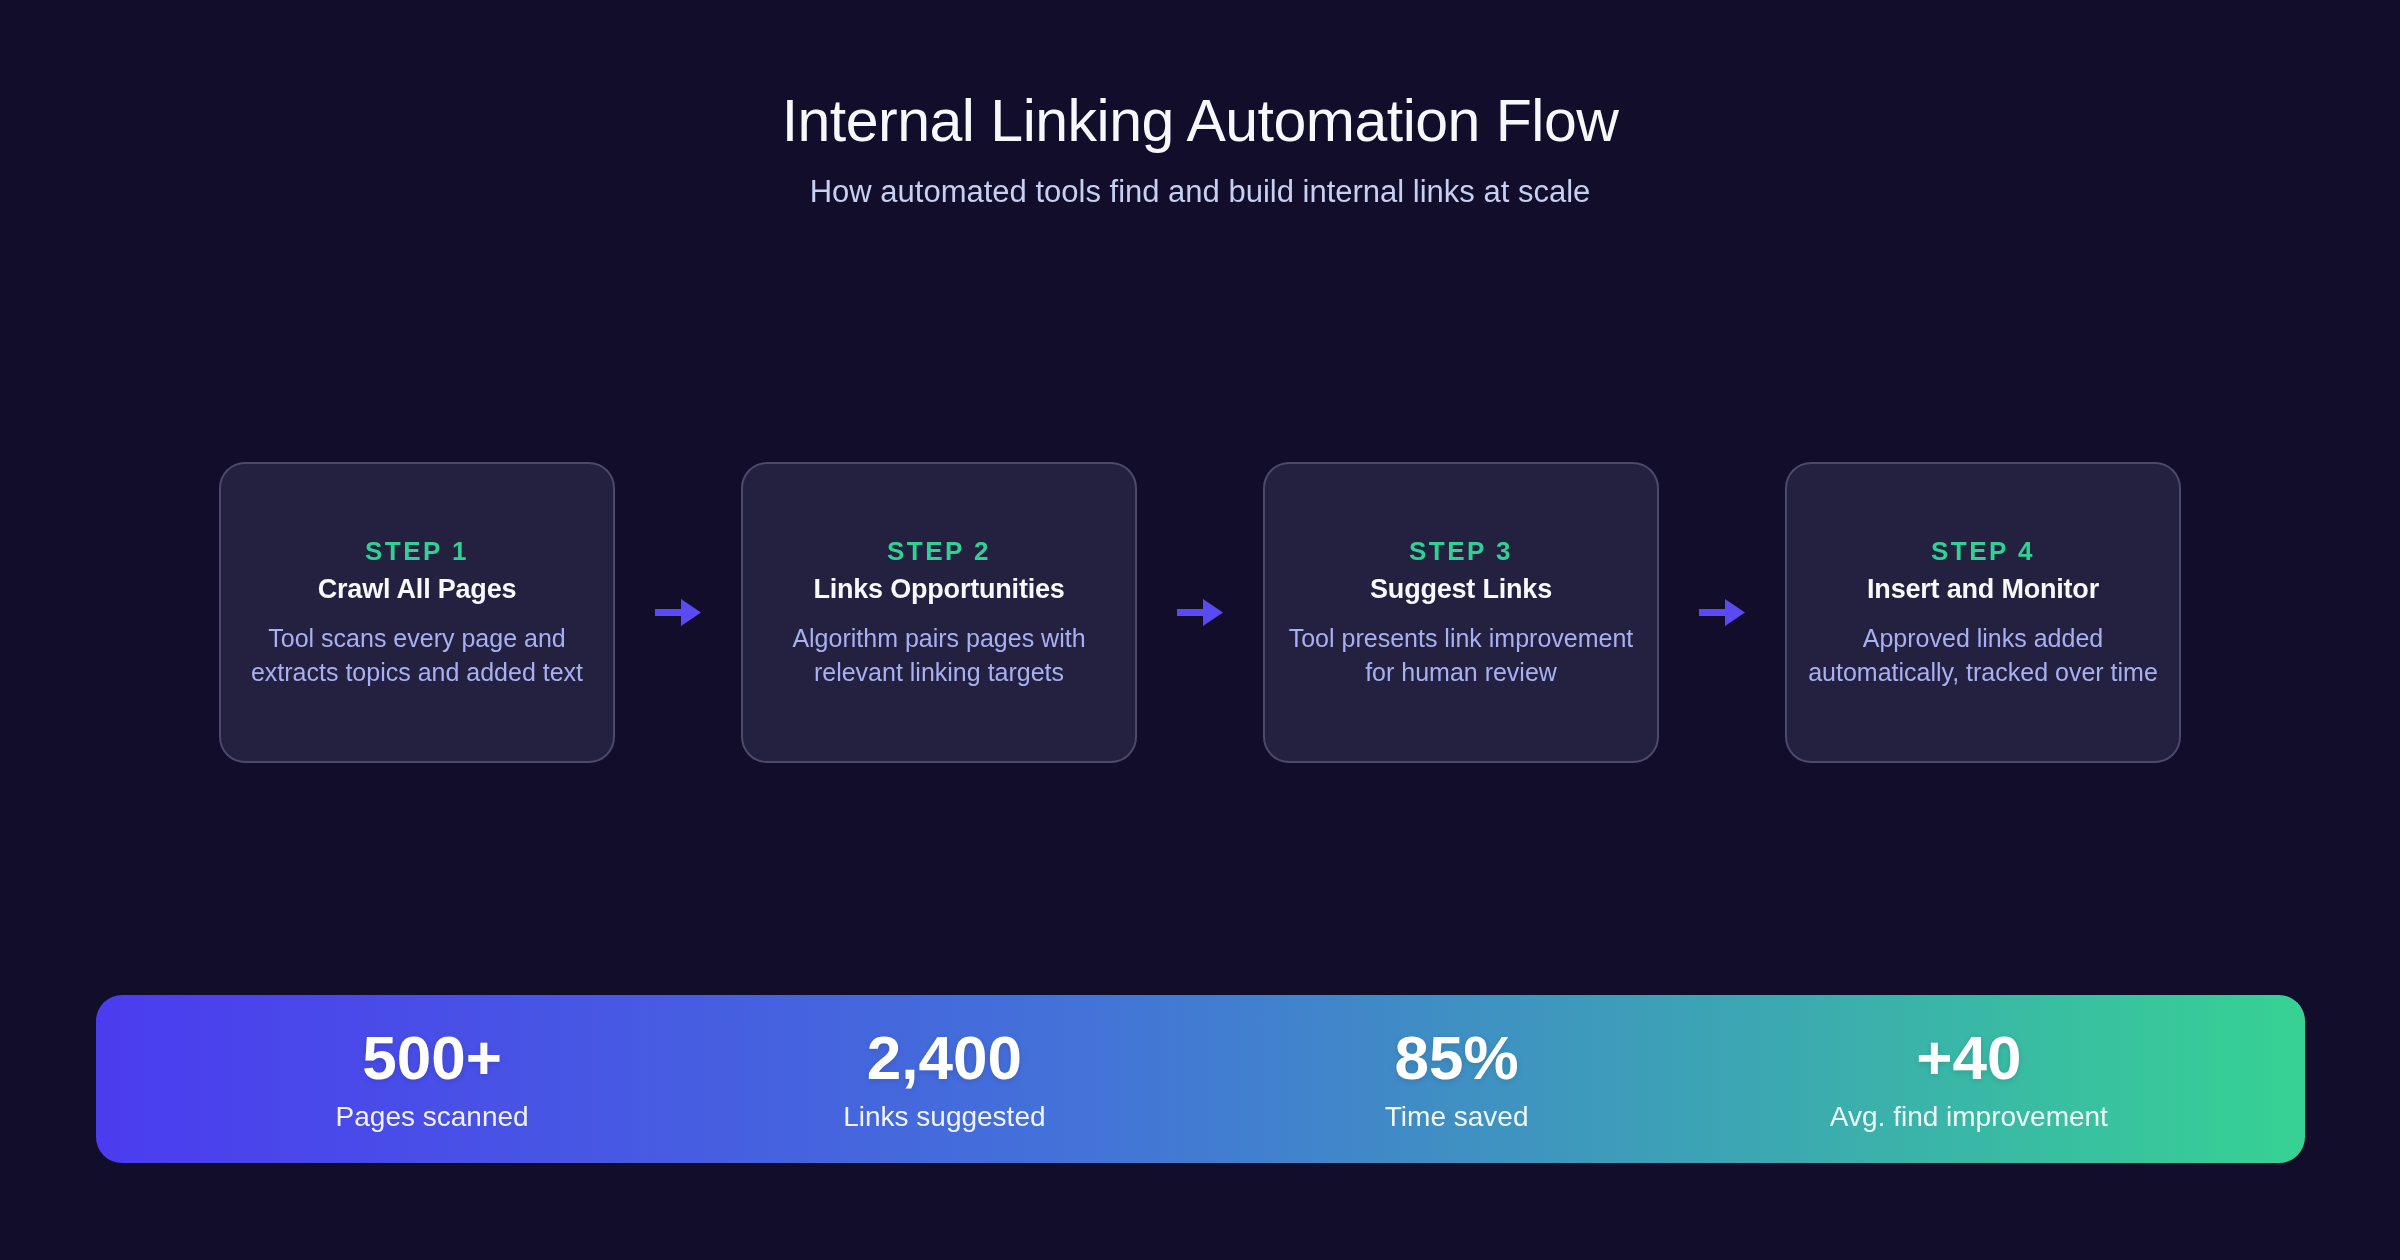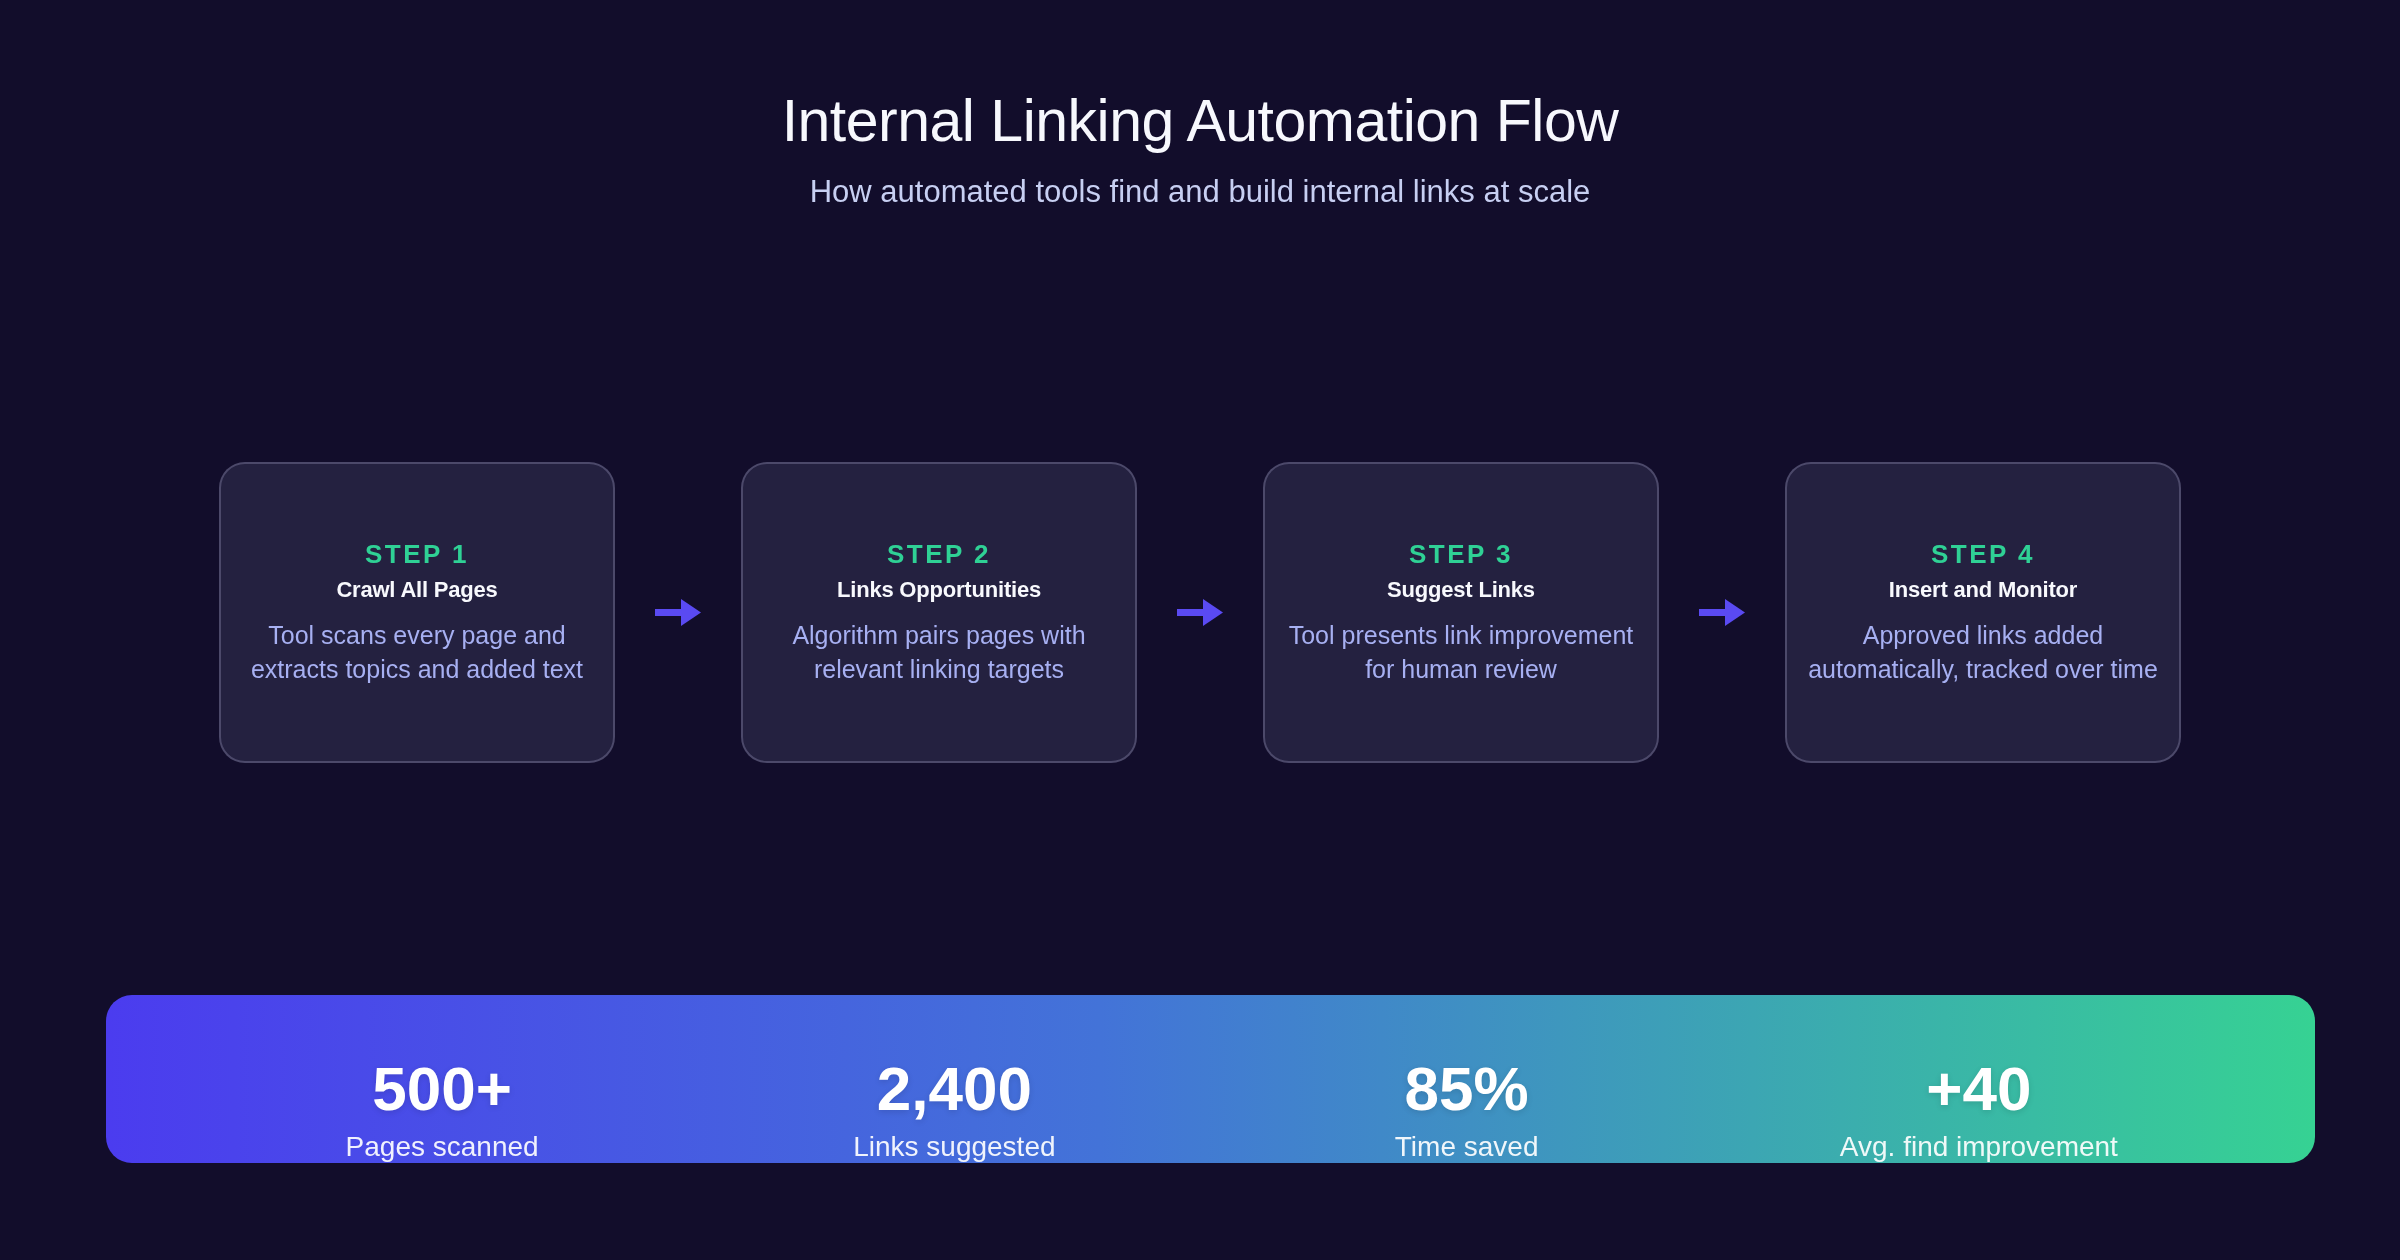--- a/index.html
+++ b/index.html
@@ -66,21 +66,21 @@
   }
   .step-label {
     color: #2fd195;
     font-size: 26px;
     font-weight: 700;
     letter-spacing: 2.5px;
   }
   .card-title {
     margin: 6px 0 0;
     color: #f8f9fd;
-    font-size: 22px;
+    font-size: 27px;
     font-weight: 700;
     letter-spacing: -0.2px;
     line-height: 1.25;
   }
   .card-desc {
     margin: 15px 0 0;
     color: #a7b0f2;
     font-size: 25px;
     font-weight: 400;
     line-height: 1.36;
@@ -102,23 +102,22 @@
   .stats-bar {
     position: absolute;
     left: 96px;
     top: 995px;
     width: 2209px;
     height: 168px;
     box-sizing: border-box;
     border-radius: 26px;
     background: linear-gradient(90deg, #4b3cef 0%, #4373d8 45%, #36d293 100%);
     display: flex;
-    align-items: flex-end;
+    align-items: center;
     padding: 0 80px;
-    margin-left: 10px;
   }
   .stat {
     flex: 1;
     text-align: center;
     color: #ffffff;
   }
   .stat-value {
     font-size: 62px;
     font-weight: 800;
     line-height: 1.05;

